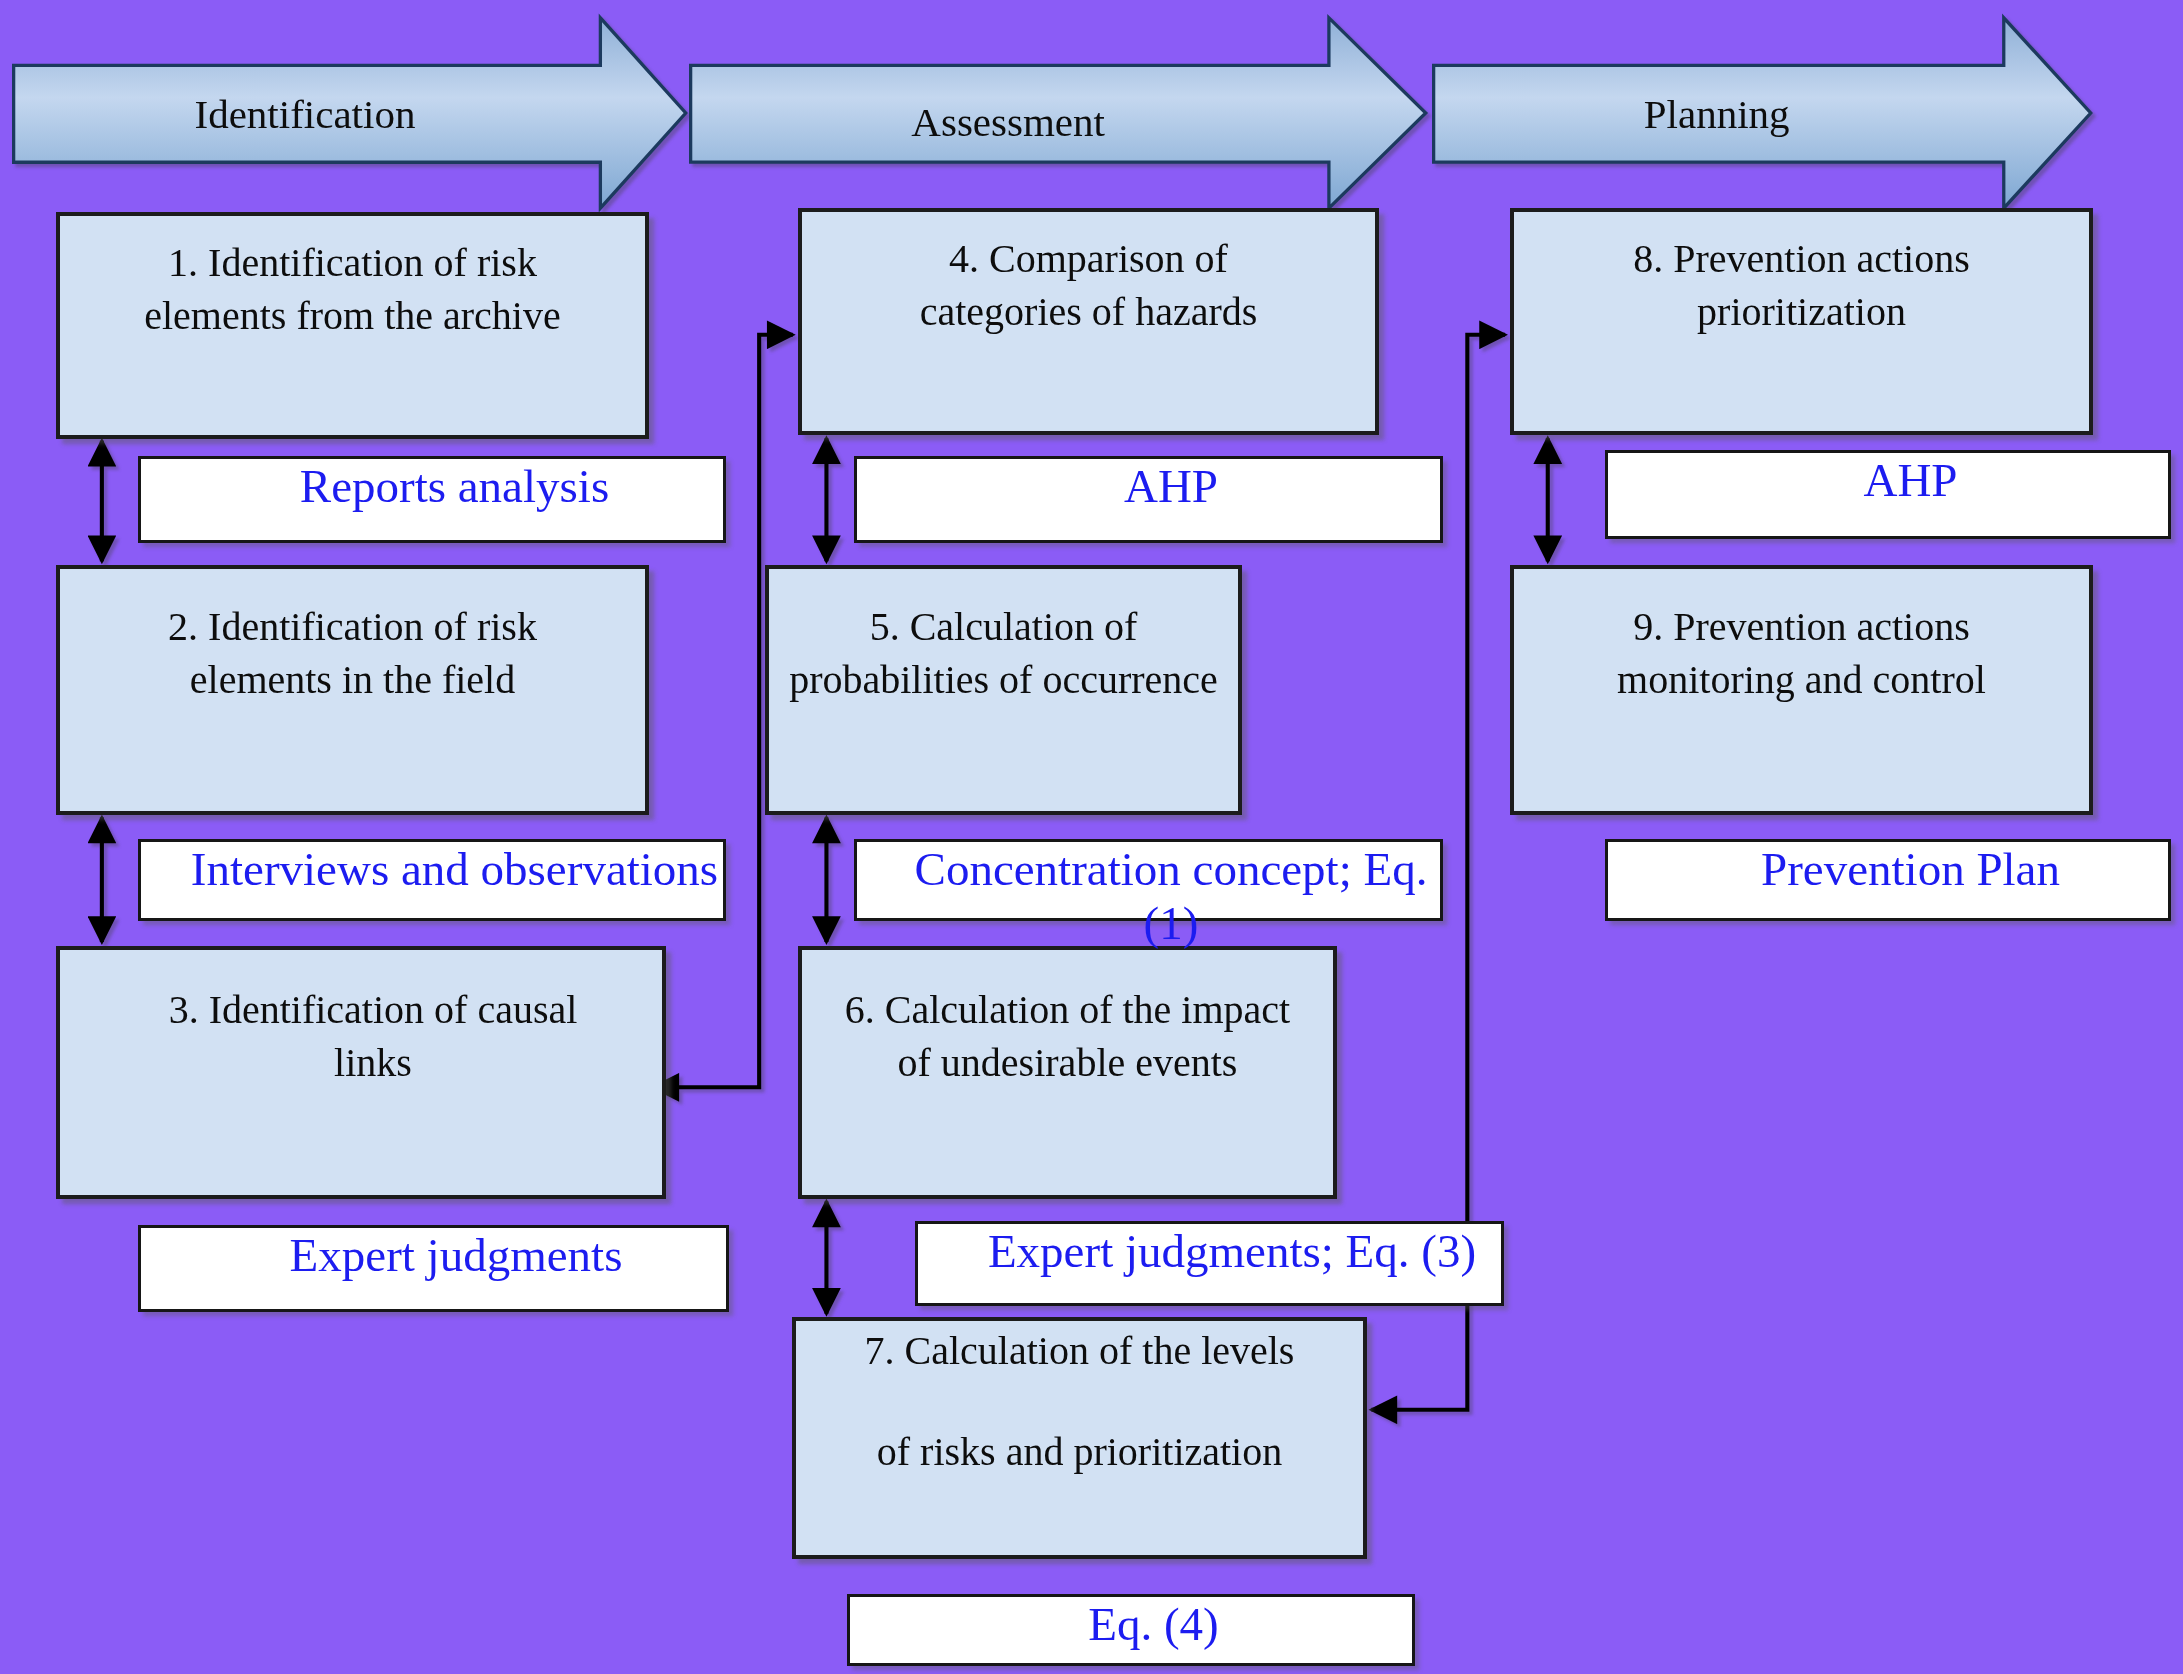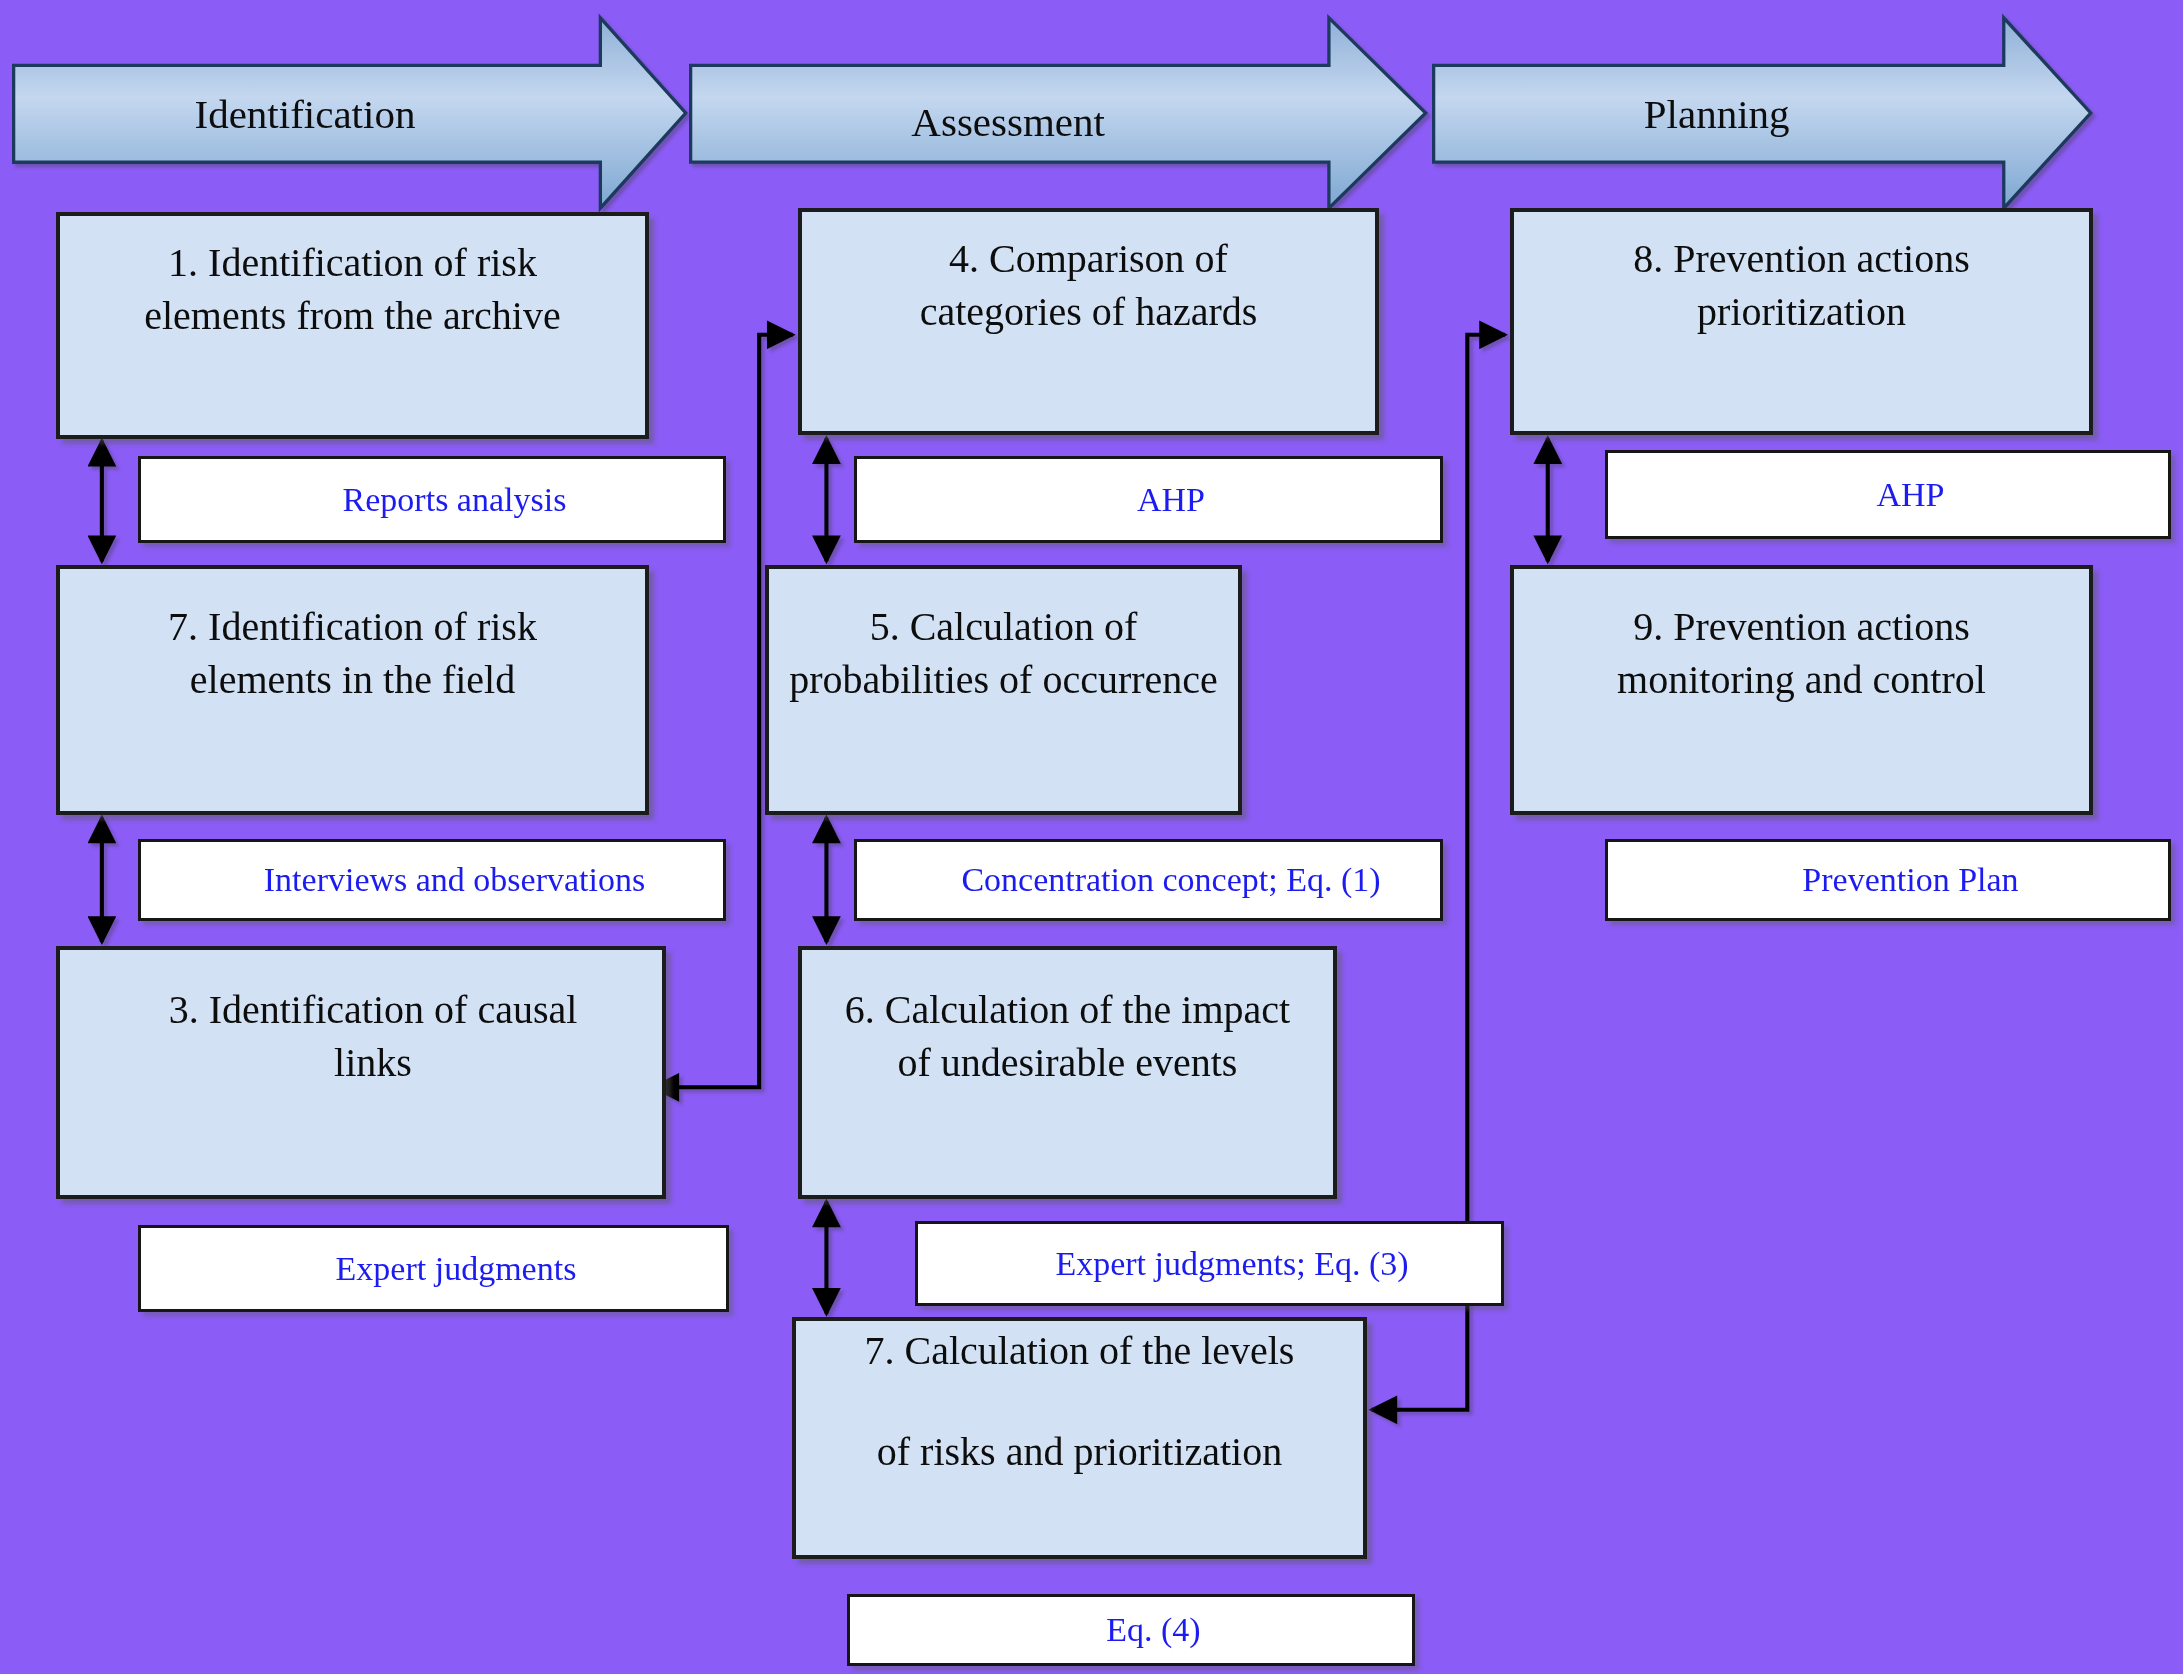--- a/index.html
+++ b/index.html
@@ -37,22 +37,22 @@
     box-shadow:5.7px 5.7px 4.1px rgba(90,90,90,0.45);
     display:flex;flex-direction:column;align-items:center;justify-content:center;
     text-align:center;font-size:40px;line-height:1.32;padding-bottom:72px;
   }
   .step .l{display:block;white-space:nowrap;}
 
   .method{
     position:absolute;z-index:2;box-sizing:border-box;
     background:var(--label-fill);border:3.3px solid var(--label-border);
     box-shadow:4.9px 4.9px 4.1px rgba(90,90,90,0.4);
-    display:flex;align-items:center;justify-content:center;
-    text-align:center;font-size:34px;color:var(--label-text);padding-left:45px;
+    display:flex;justify-content:center;
+    text-align:center;font-size:47px;color:var(--label-text);padding-left:45px;
   }
 
   
   #b1{left:56px;top:212px;width:593px;height:227px;}
   #b2{left:56px;top:565px;width:593px;height:250px;}
   #b3{left:56px;top:946px;width:610px;height:253px;padding-left:24px;}
   #b4{left:798px;top:208px;width:581px;height:227px;}
   #b5{left:765px;top:565px;width:477px;height:250px;}
   #b6{left:798px;top:946px;width:539px;height:253px;}
   #b7{left:792px;top:1317px;width:575px;height:242px;gap:48px;}
@@ -134,21 +134,21 @@
       <polygon fill="url(#grad3)" points="2,60 697,60 697,2 803,118 697,234 697,178 2,178"></polygon>
       <text x="347" y="136" text-anchor="middle">Planning</text>
     </svg>
   </div>
 
   <div class="step" id="b1">
     <span class="l">1. Identification of risk</span>
     <span class="l">elements from the archive</span>
   </div>
   <div class="step" id="b2">
-    <span class="l">7. Identification of risk</span>
+    <span class="l">2. Identification of risk</span>
     <span class="l">elements in the field</span>
   </div>
   <div class="step" id="b3">
     <span class="l">3. Identification of causal</span>
     <span class="l">links</span>
   </div>
   <div class="step" id="b4">
     <span class="l">4. Comparison of</span>
     <span class="l">categories of hazards</span>
   </div>

